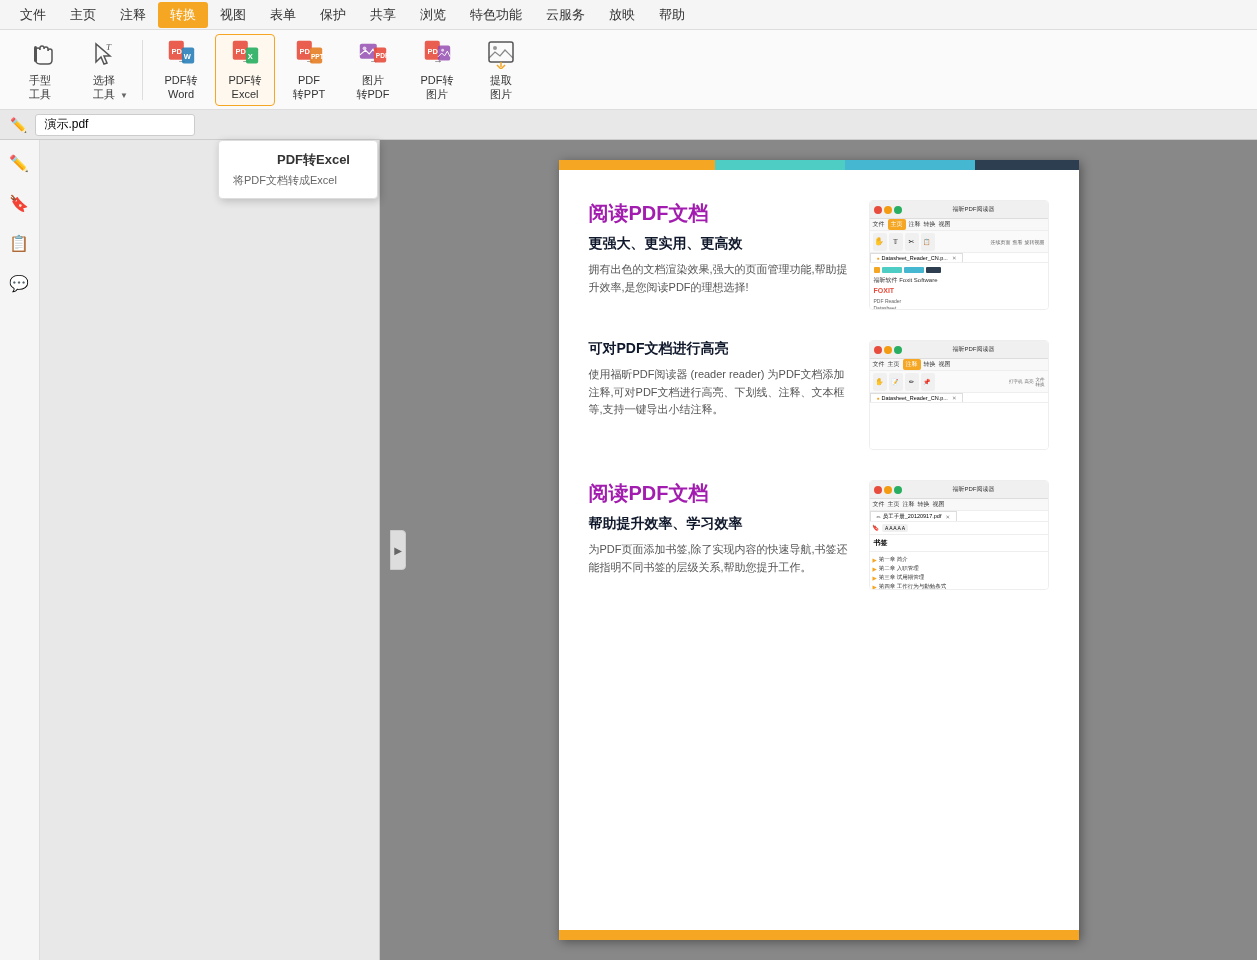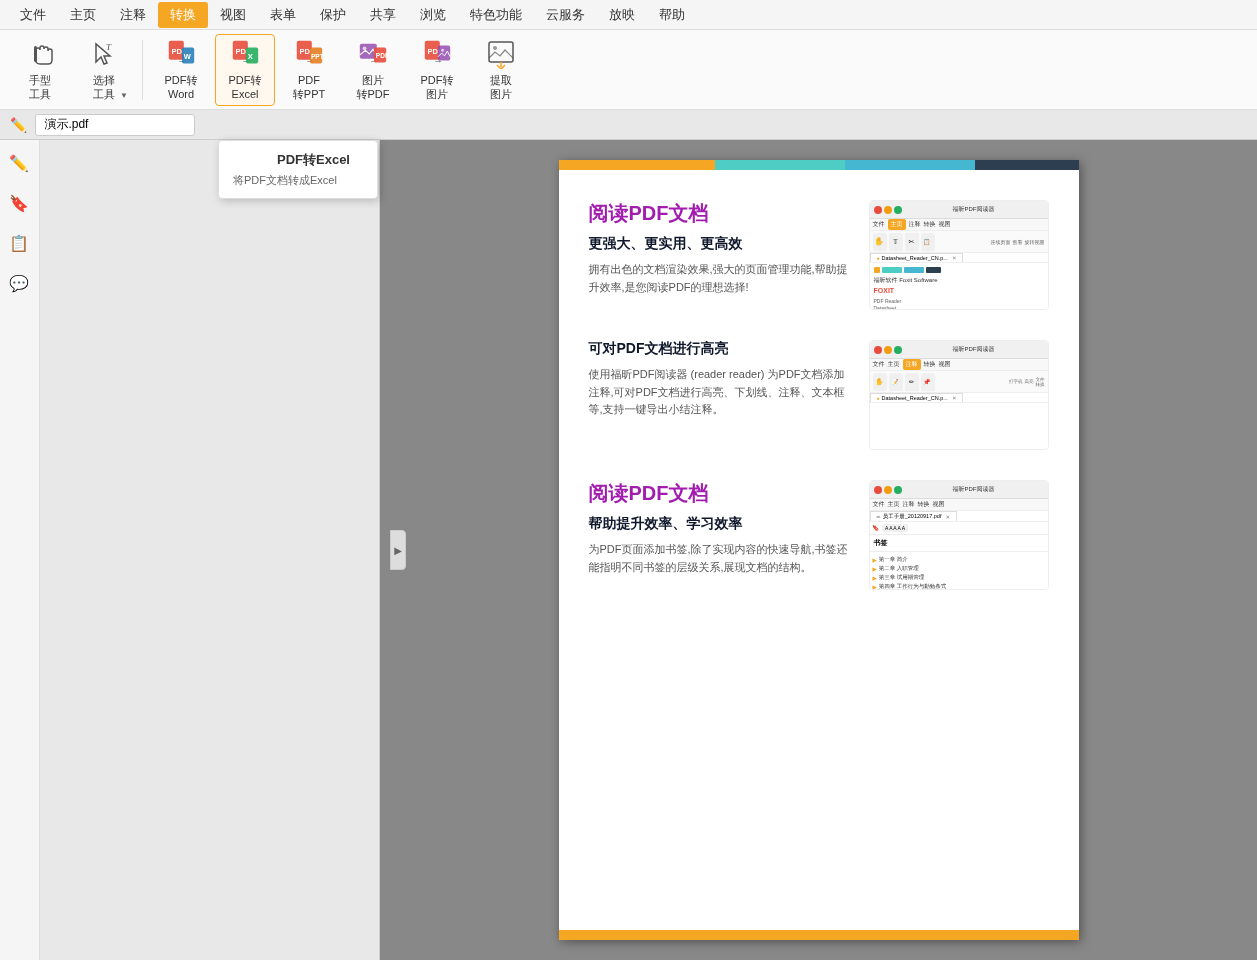--- a/index.html
+++ b/index.html
@@ -587,21 +587,21 @@
                 </div>
               </div>
             </div>
           </div>
         </div>
 
         <div class="feature-section">
           <div class="feature-text">
             <div class="feature-title">阅读PDF文档</div>
             <div class="feature-subtitle">帮助提升效率、学习效率</div>
-            <div class="feature-desc">为PDF页面添加书签,除了实现内容的快速导航,书签还能指明不同书签的层级关系,展现文档的结构。</div>
+            <div class="feature-desc">为PDF页面添加书签,除了实现内容的快速导航,书签还能指明不同书签的层级关系,帮助您提升工作。</div>
           </div>
           <div class="feature-image">
             <div class="mini-app">
               <div class="mini-titlebar">
                 <div class="mini-btn" style="background:#e74c3c;"></div>
                 <div class="mini-btn" style="background:#f39c12;"></div>
                 <div class="mini-btn" style="background:#27ae60;"></div>
                 <span style="flex:1;text-align:center;font-size:6px;">福昕PDF阅读器</span>
               </div>
               <div class="mini-menubar">

